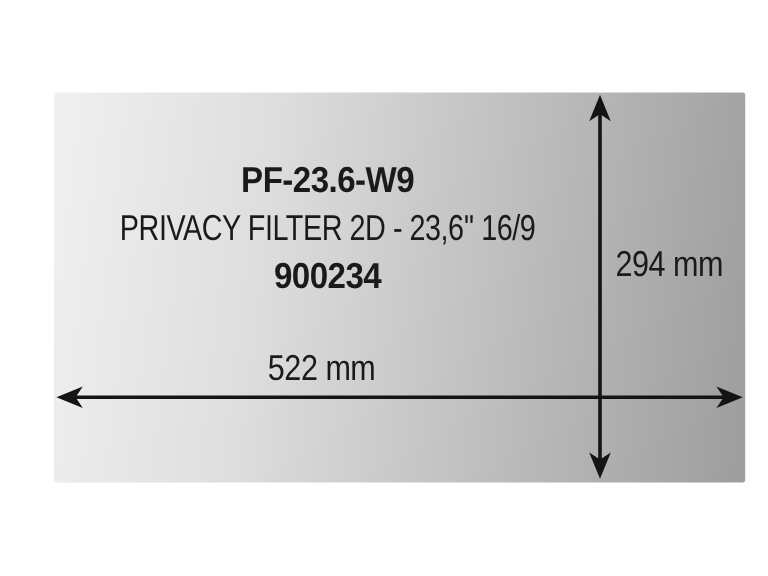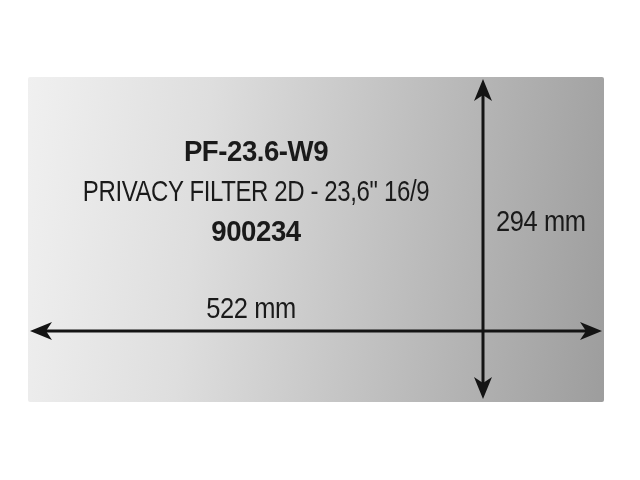--- a/index.html
+++ b/index.html
@@ -11,21 +11,21 @@
     font-family: "Liberation Sans", "DejaVu Sans", sans-serif;
     overflow: hidden;
   }
   .stage {
     position: relative;
     width: 640px;
     height: 480px;
   }
   .panel {
     position: absolute;
-    left: 28px;
+    left: 45px;
     top: 77px;
     width: 576px;
     height: 325px;
     border-radius: 2px;
     background: linear-gradient(97deg, #f0f0f0 0%, #dedede 30%, #c2c2c2 60%, #9d9d9d 100%);
     color: #1a1a1a;
   }
   .text-block {
     position: absolute;
     left: 0;

